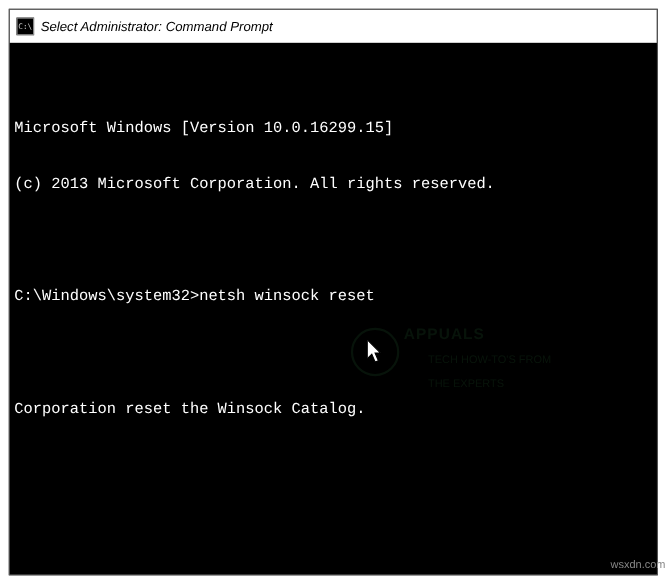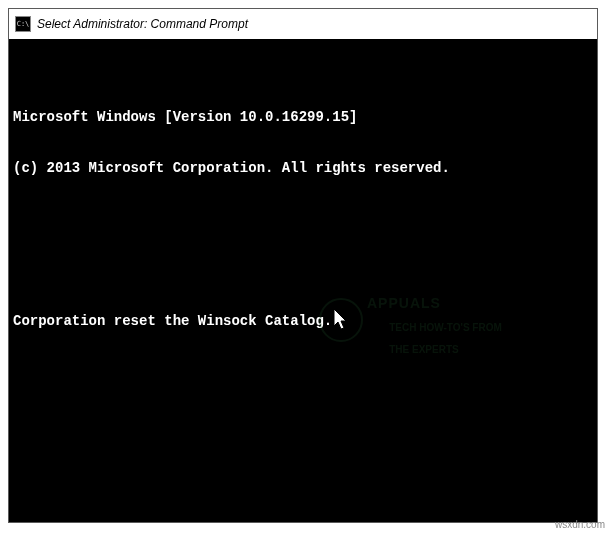--- a/index.html
+++ b/index.html
@@ -53,36 +53,35 @@
       flex: 1;
       background: #000;
       color: #fff;
       font-family: Consolas, "Courier New", monospace;
       font-size: 14px;
       line-height: 17px;
       padding: 2px 4px;
       white-space: pre;
       overflow: hidden;
       position: relative;
-      font-weight: bold;
     }
     .line {
       white-space: pre;
     }
     .mouse-pointer {
       position: absolute;
       left: 325px;
       top: 270px;
       pointer-events: none;
       z-index: 10;
     }
     .watermark {
       position: absolute;
       right: 5px;
-      bottom: 3px;
+      bottom: 14px;
       font-size: 10px;
       color: #888;
       font-family: sans-serif;
       z-index: 5;
     }
     .wm-logo {
       position: absolute;
       left: 310px;
       top: 235px;
       opacity: 0.18;
@@ -119,20 +118,21 @@
       <div class="wm-logo-text">
         <strong>APPUALS</strong>
         <span>TECH HOW-TO'S FROM</span><br>
         <span>THE EXPERTS</span>
       </div>
     </div>
 
     <div class="line">Microsoft Windows [Version 10.0.16299.15]</div>
     <div class="line">(c) 2013 Microsoft Corporation. All rights reserved.</div>
     <div class="line">&nbsp;</div>
+    <div class="line"><span>C:\Windows\system32&gt;</span><span>netsh winsock reset</span></div>
     <div class="line">&nbsp;</div>
     <div class="line">Corporation reset the Winsock Catalog.</div>
     <div class="line">&nbsp;</div>
     <div class="line">&nbsp;</div>
     
     
     
     
     
     

